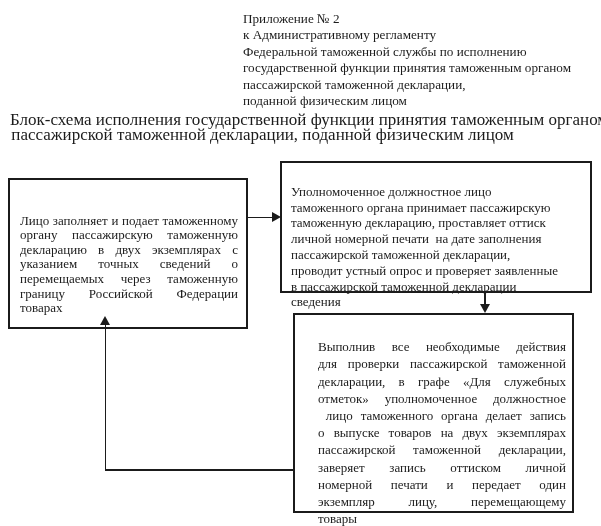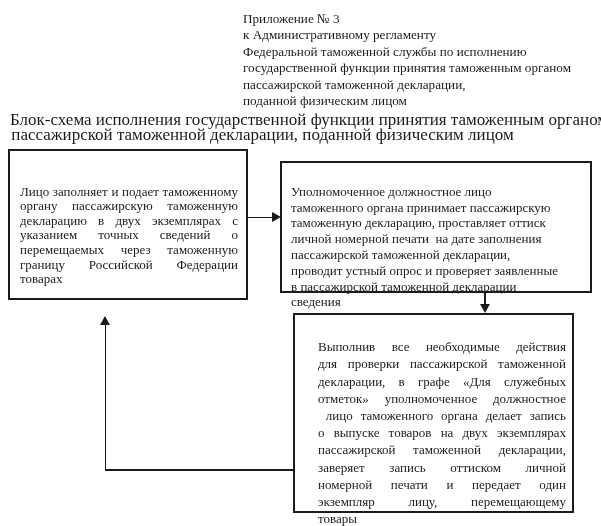--- a/index.html
+++ b/index.html
@@ -49,21 +49,21 @@
     border:2px solid var(--ink);
     background:var(--paper);
     font-size:13px;
     white-space:pre-line;
   }
   .fbox .txt{
     white-space:pre-line;
   }
   .box-applicant{
     left:8px;
-    top:149px;
+    top:178px;
     width:240px;
     height:151px;
     padding:19px 8px 0 10px;
     line-height:14.6px;
     text-align:justify;
     text-align-last:justify;
   }
   .box-official{
     left:280px;
     top:161px;
@@ -117,21 +117,21 @@
     border-bottom:9px solid var(--ink);
     border-left:5px solid transparent;
     border-right:5px solid transparent;
   }
 </style>
 </head>
 <body>
 
 <div class="page">
 
-  <div class="appendix">Приложение № 3
+  <div class="appendix">Приложение № 2
 к Административному регламенту
 Федеральной таможенной службы по исполнению
 государственной функции принятия таможенным органом
 пассажирской таможенной декларации,
 поданной физическим лицом</div>
 
   <div class="subtitle">Блок-схема исполнения государственной функции принятия таможенным органом
 пассажирской таможенной декларации, поданной физическим лицом</div>
 
   <div class="fbox box-applicant">

